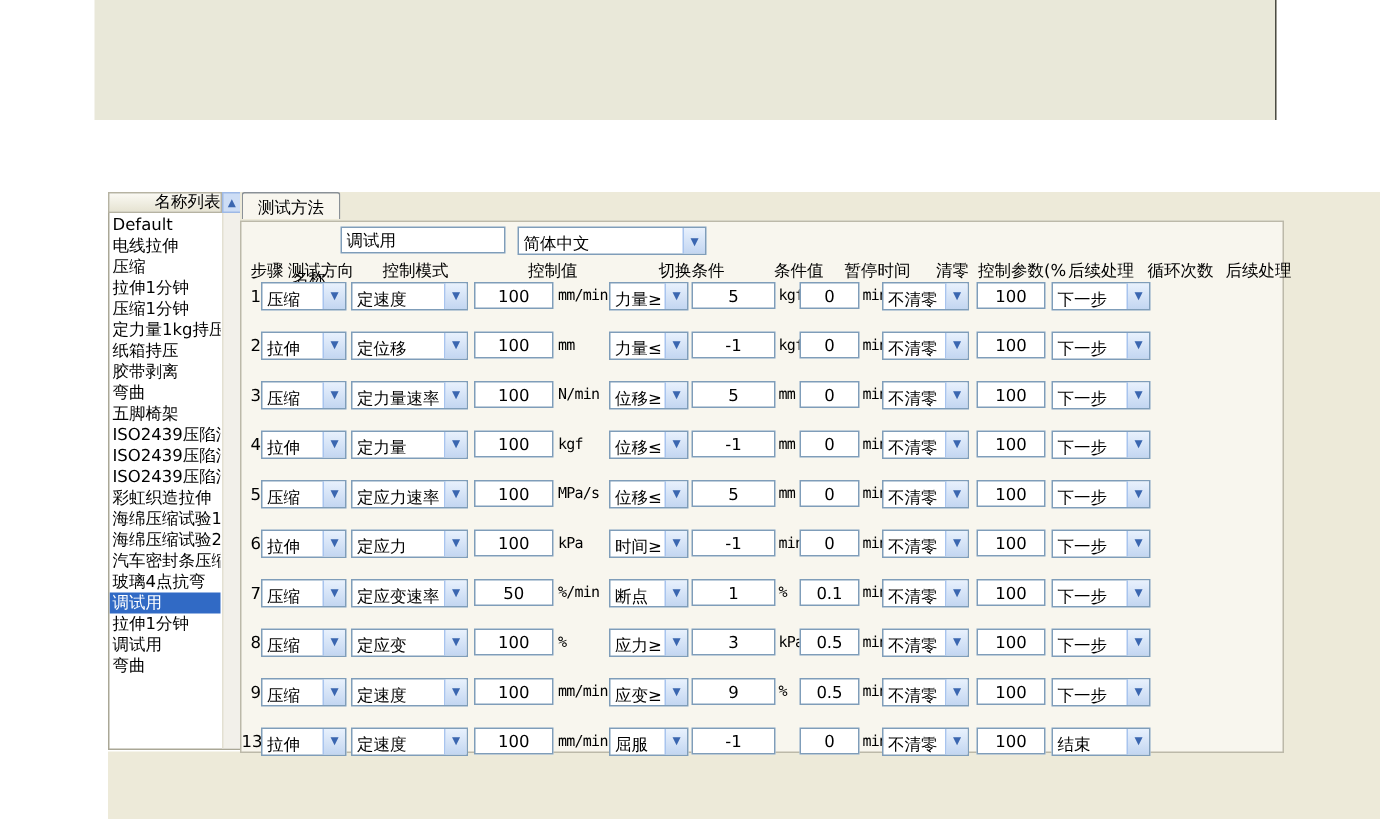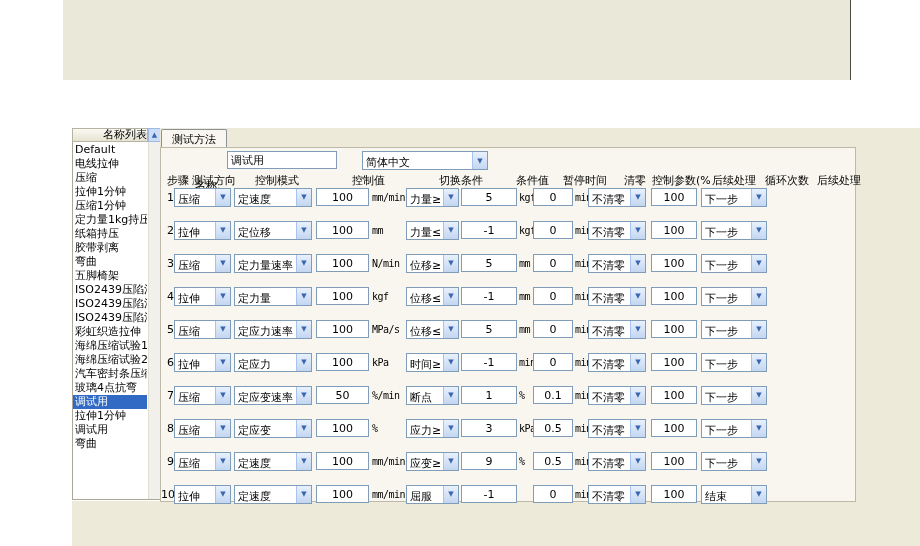--- a/index.html
+++ b/index.html
@@ -32,36 +32,36 @@
              border:1px solid #aaa796; border-top:none; overflow:hidden;text-decoration:underline; }
   .sb-track { position:absolute; right:0; top:0; bottom:0; width:12px; background:#f2f0ea;
               border-left:1px solid #e3e0d2; }
   .sb-items { position:absolute; left:0; top:1px; right:13px; }
   .list-item { font-size:11px; line-height:14px; padding-left:2px; white-space:nowrap;
                overflow:hidden; color:#000; cursor:default; }
   .list-item.selected { background:#316ac5; color:#fff; }
 
   
   .main { position:absolute; left:88px; top:0; right:0; bottom:0; background:#edead9; }
-  .tabstrip { display:flex; align-items:center; height:19px; padding-left:1px; }
+  .tabstrip { display:flex; align-items:flex-start; height:19px; padding-left:1px; }
   .tab { font-size:11px; padding:2px 10px 0 10px; cursor:pointer; white-space:nowrap; }
   .tab.active { background:#f8f6ee; border:1px solid #8a9197; border-bottom:none;
                 border-radius:2px 2px 0 0; height:18px; position:relative; z-index:2; }
   .tab.inactive { background:#d946ef; border:1px solid #9b988b; border-bottom:none;
                   border-radius:2px 2px 0 0; height:15px; margin-left:3px;margin-top:47px; }
   .content { position:absolute; left:0; top:19px; width:696px; height:355px;
              background:#f8f6ee; border:1px solid #bcb9a9; }
 
   
   .name-row { position:absolute; left:0; top:3px; height:20px; width:100%; }
   .name-label { position:absolute; left:34px; top:4px; font-size:11px;margin-top:23px; }
   .name-input { position:absolute; left:66px; top:0; width:110px; height:18px;
                 border:1px solid #7f9db9; background:#fff; font-size:11px; padding-left:3px;
                 font-family:inherit; }
-  .lang-dd { position:absolute; left:201px; top:0; width:126px; }
+  .lang-dd { position:absolute; left:184px; top:0; width:126px; }
 
   
   .cheads { position:absolute; left:0; top:25px; height:13px; width:100%; font-size:11px; }
   .ch { position:absolute; top:0; white-space:nowrap; }
   .ch0{left:6px}.ch1{left:31px}.ch2{left:94px}.ch3{left:191px}.ch4{left:278px}
   .ch5{left:355px}.ch6{left:402px}.ch7{left:463px}.ch8{left:491px}.ch9{left:551px}
   .ch10{left:604px}.ch11{left:656px}
 
   
   .rows { position:absolute; left:0; top:39px; width:100%; }
@@ -463,21 +463,21 @@
                 <span class="dd-btn">▼</span>
               </div>
               <input class="tin t-param" readonly="" value="100" style="">
               <div class="dd dd-next">
                 <span class="dd-text">下一步</span>
                 <span class="dd-btn">▼</span>
               </div>
             </div>
 
             <div class="row">
-              <span class="c-step">10</span>
+              <span class="c-step">13</span>
               <div class="dd dd-dir">
                 <span class="dd-text">拉伸</span>
                 <span class="dd-btn">▼</span>
               </div>
               <div class="dd dd-mode">
                 <span class="dd-text">定速度</span>
                 <span class="dd-btn">▼</span>
               </div>
               <input class="tin t-val" readonly="" value="100" style="">
               <span class="unit u1">mm/min</span>

